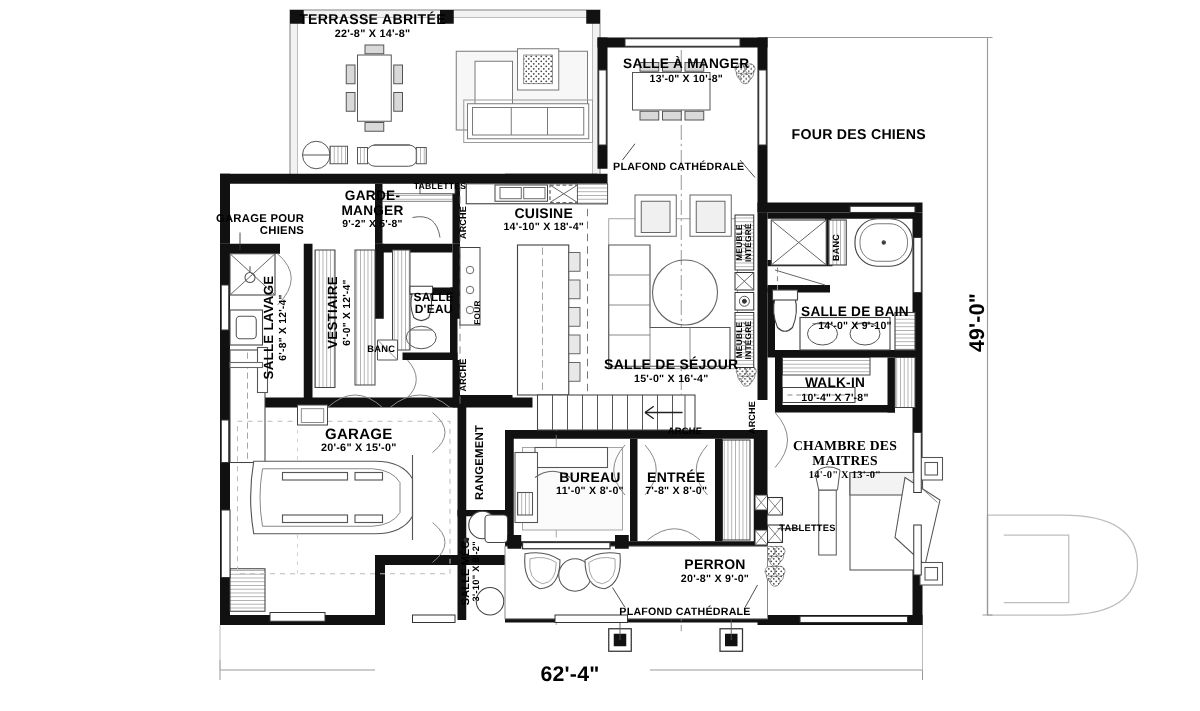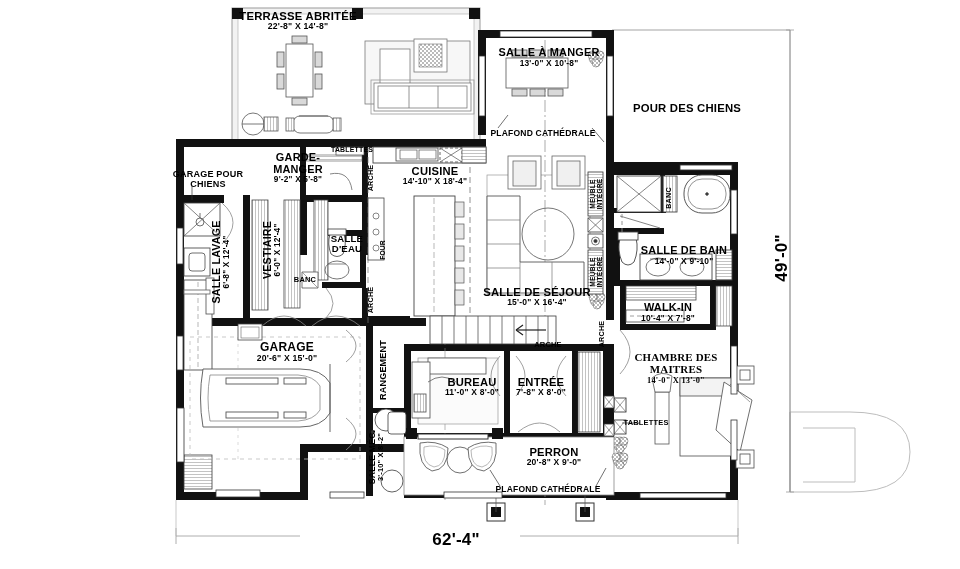--- a/index.html
+++ b/index.html
@@ -508,21 +508,21 @@
 <div id="labels">
     <div class="lbl ctr" style="left: 298px; top: 21px;">
       <span class="nm" style="font-size: 8.5pt;">TERRASSE ABRITÉE</span>
       <span class="dim" style="font-size: 6.5pt;">22'-8" X 14'-8"</span>
     </div>
     <div class="lbl ctr" style="left: 533px; top: 57px; margin-left: 16px;">
       <span class="nm" style="font-size: 8.2pt;">SALLE À MANGER</span>
       <span class="dim" style="font-size: 6.3pt;">13'-0" X 10'-8"</span>
     </div>
     <div class="lbl ctr" style="left: 687px; top: 108px;">
-      <span class="nm" style="font-size: 8.5pt;">POUR DES CHIENS</span>
+      <span class="nm" style="font-size: 8.5pt;">FOUR DES CHIENS</span>
     </div>
     <div class="lbl ctr" style="left: 298px; top: 168px;">
       <span class="nm" style="font-size: 8.2pt;">GARDE-</span>
       <span class="nm" style="font-size: 8.2pt;">MANGER</span>
       <span class="dim" style="font-size: 6.2pt;">9'-2" X 5'-8"</span>
     </div>
     <div class="lbl ctr" style="left: 435px; top: 176px;">
       <span class="nm" style="font-size: 8.4pt;">CUISINE</span>
       <span class="dim" style="font-size: 6.4pt;">14'-10" X 18'-4"</span>
     </div>
@@ -548,21 +548,21 @@
       <span class="dim" style="font-size: 6.5pt;">20'-6" X 15'-0"</span>
     </div>
     <div class="lbl ctr" style="left: 472px; top: 387px;">
       <span class="nm" style="font-size: 8.4pt;">BUREAU</span>
       <span class="dim" style="font-size: 6.4pt;">11'-0" X 8'-0"</span>
     </div>
     <div class="lbl ctr" style="left: 541px; top: 387px;">
       <span class="nm" style="font-size: 8.4pt;">ENTRÉE</span>
       <span class="dim" style="font-size: 6.4pt;">7'-8" X 8'-0"</span>
     </div>
-    <div class="lbl ctr" style="left: 554px; top: 457px;">
+    <div class="lbl ctr" style="left: 572px; top: 457px;">
       <span class="nm" style="font-size: 8.4pt;">PERRON</span>
       <span class="dim" style="font-size: 6.4pt;">20'-8" X 9'-0"</span>
     </div>
     <div class="lbl vert" style="left: 221px; top: 262px;">
       <span class="nm" style="font-size: 8pt;">SALLE LAVAGE</span>
       <span class="dim" style="font-size: 6.2pt;">6'-8" X 12'-4"</span>
     </div>
     <div class="lbl vert" style="left: 272px; top: 250px;">
       <span class="nm" style="font-size: 8pt;">VESTIAIRE</span>
       <span class="dim" style="font-size: 6.2pt;">6'-0" X 12'-4"</span>
@@ -573,21 +573,21 @@
     </div>
     <div class="lbl vert" style="left: 377px; top: 457px;">
       <span class="nm" style="font-size: 6.5pt;">SALLE MÉC.</span>
       <span class="dim" style="font-size: 5.6pt;">3'-10" X 8'-2"</span>
     </div>
     <div class="lbl vert" style="left: 384px; top: 370px;">
       <span class="nm" style="font-size: 6.8pt;">RANGEMENT</span>
     </div>
     <div class="lbl ctr" style="left: 208px; top: 180px;">
       <span class="nm" style="font-size: 6.8pt;">GARAGE POUR</span>
-      <span class="nm" style="font-size: 6.8pt;">CHIENS</span>
+      <span class="nm" style="font-size: 6.8pt; text-align: right;">CHIENS</span>
     </div>
     <div class="lbl ctr" style="left: 543px; top: 134px; font-size: 6.4pt;"><span>PLAFOND CATHÉDRALE</span></div>
     <div class="lbl ctr" style="left: 548px; top: 490px; font-size: 6.4pt;"><span>PLAFOND CATHÉDRALE</span></div>
     <div class="lbl ctr" style="left: 352px; top: 150px; font-size: 5.2pt;"><span>TABLETTES</span></div>
     <div class="lbl ctr" style="left: 646px; top: 423px; font-size: 5.6pt;"><span>TABLETTES</span></div>
     <div class="lbl vert" style="left: 371px; top: 178px; font-size: 5.4pt;"><span>ARCHE</span></div>
     <div class="lbl vert" style="left: 371px; top: 300px; font-size: 5.4pt;"><span>ARCHE</span></div>
     <div class="lbl ctr" style="left: 548px; top: 345px; font-size: 5.6pt;"><span>ARCHE</span></div>
     <div class="lbl vert" style="left: 602px; top: 334px; font-size: 5.4pt;"><span>ARCHE</span></div>
     <div class="lbl ctr" style="left: 305px; top: 280px; font-size: 5.6pt;"><span>BANC</span></div>

